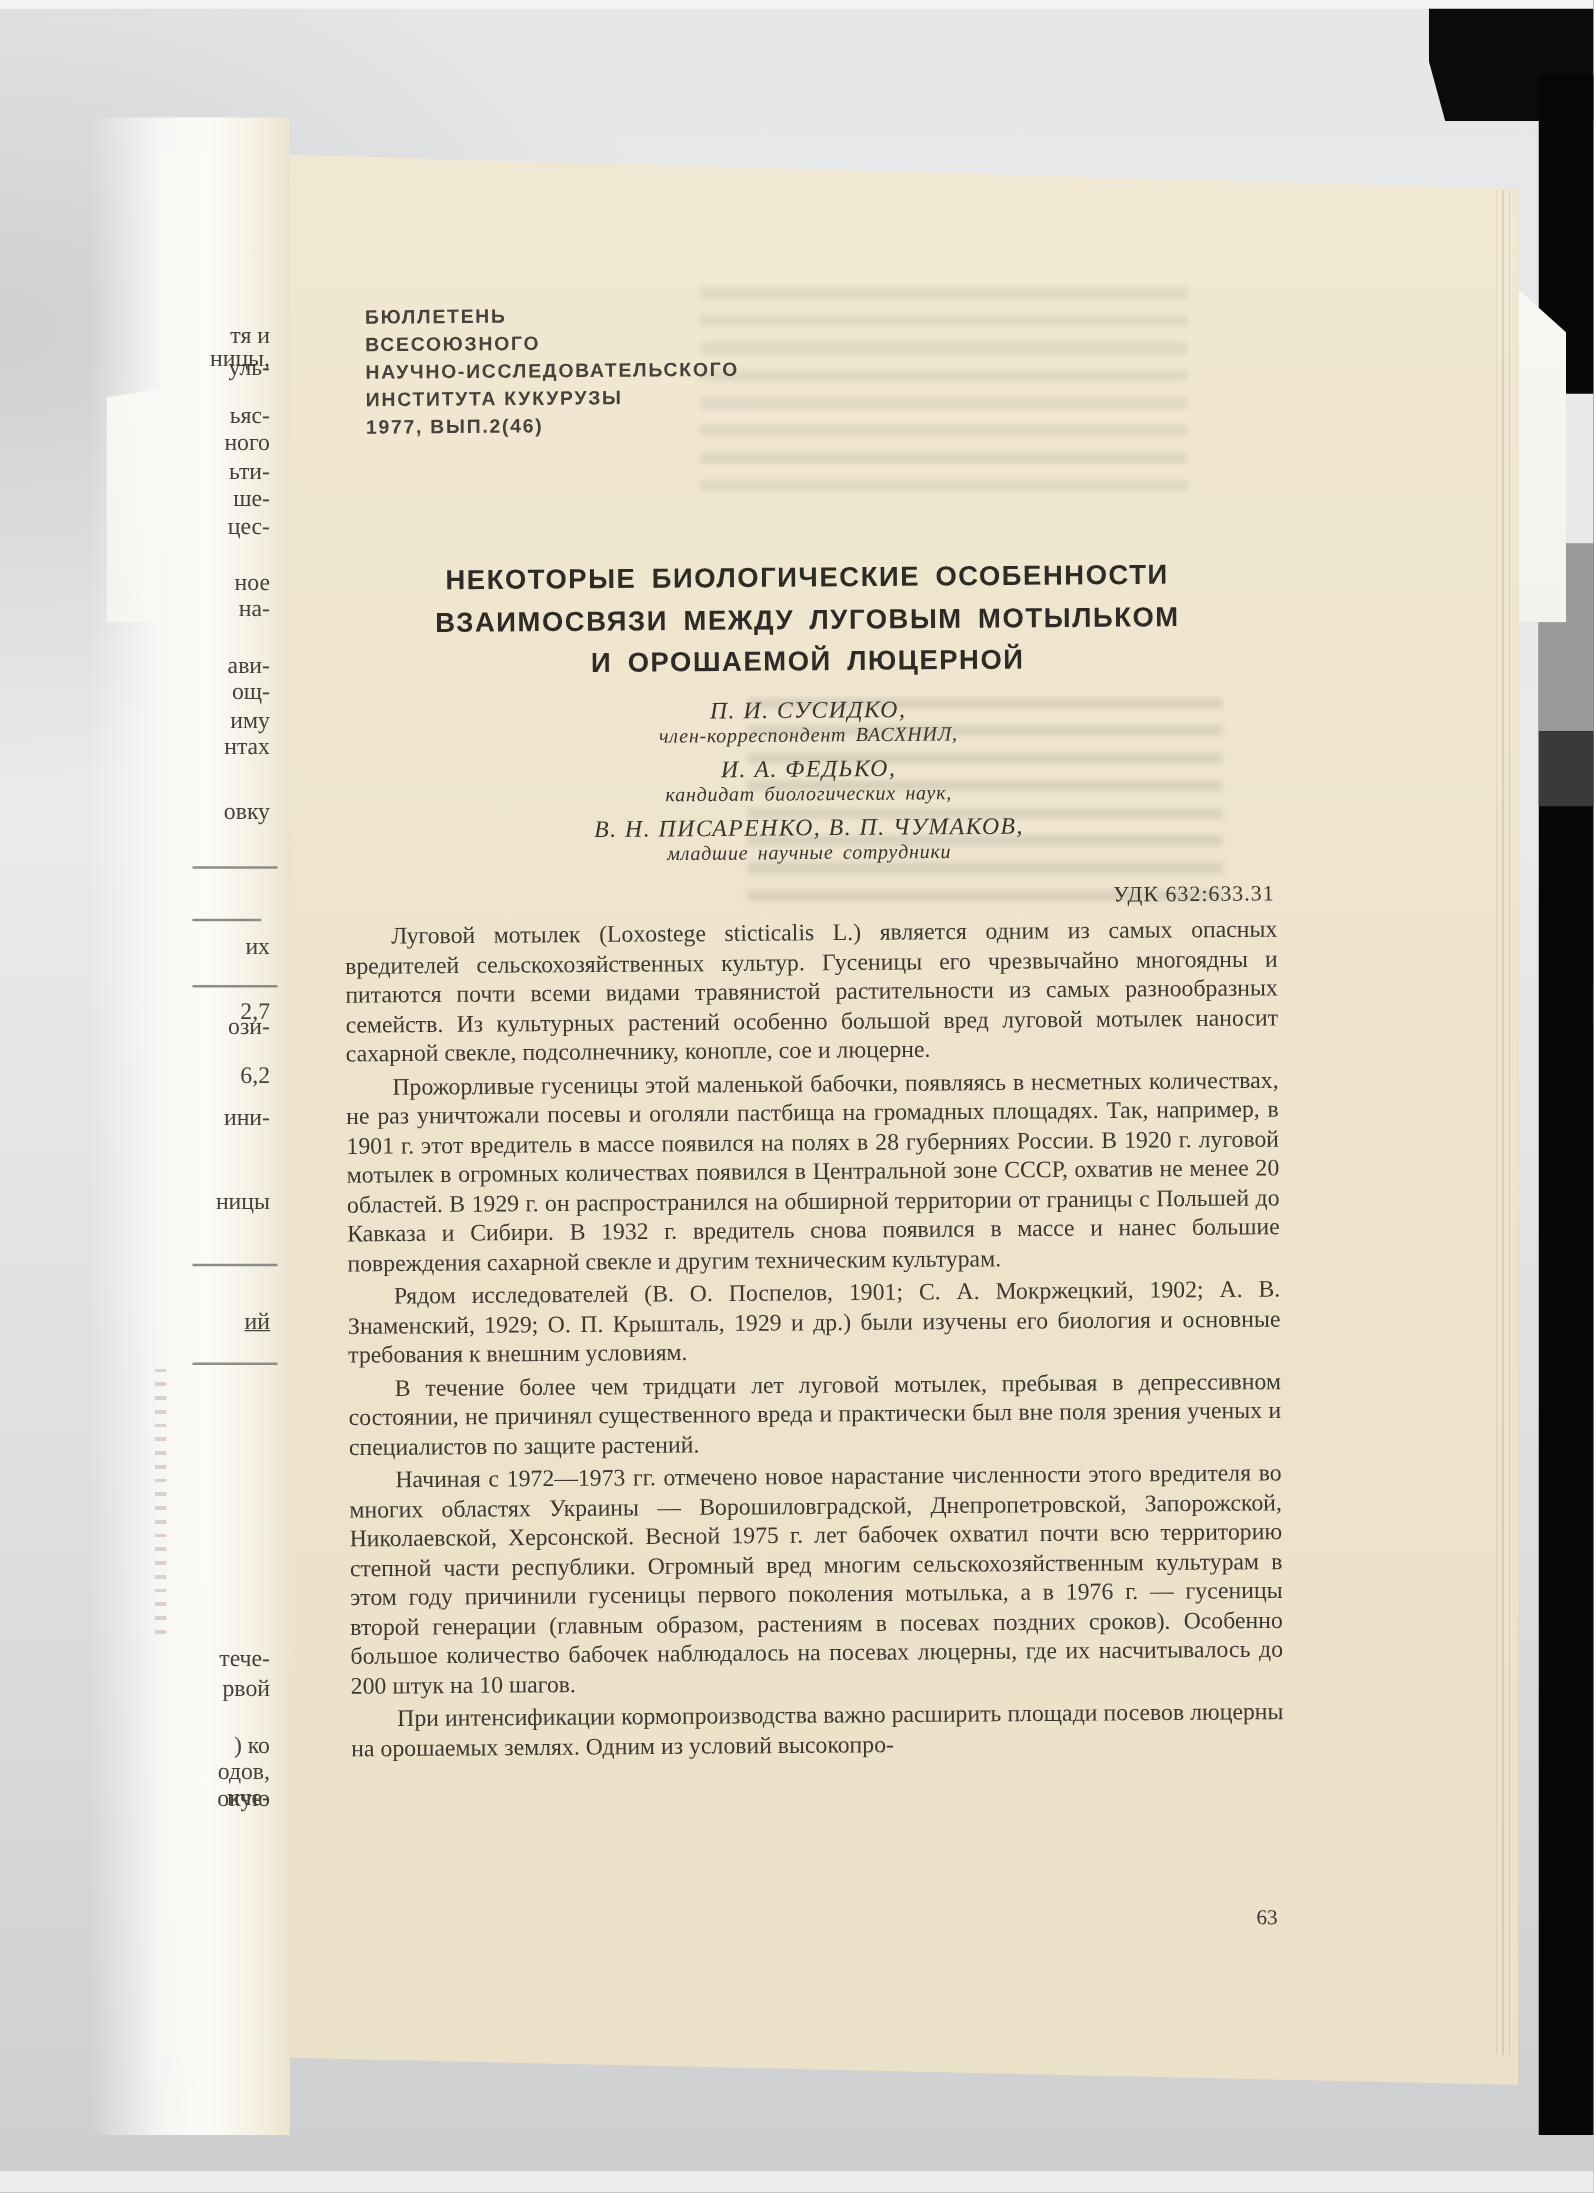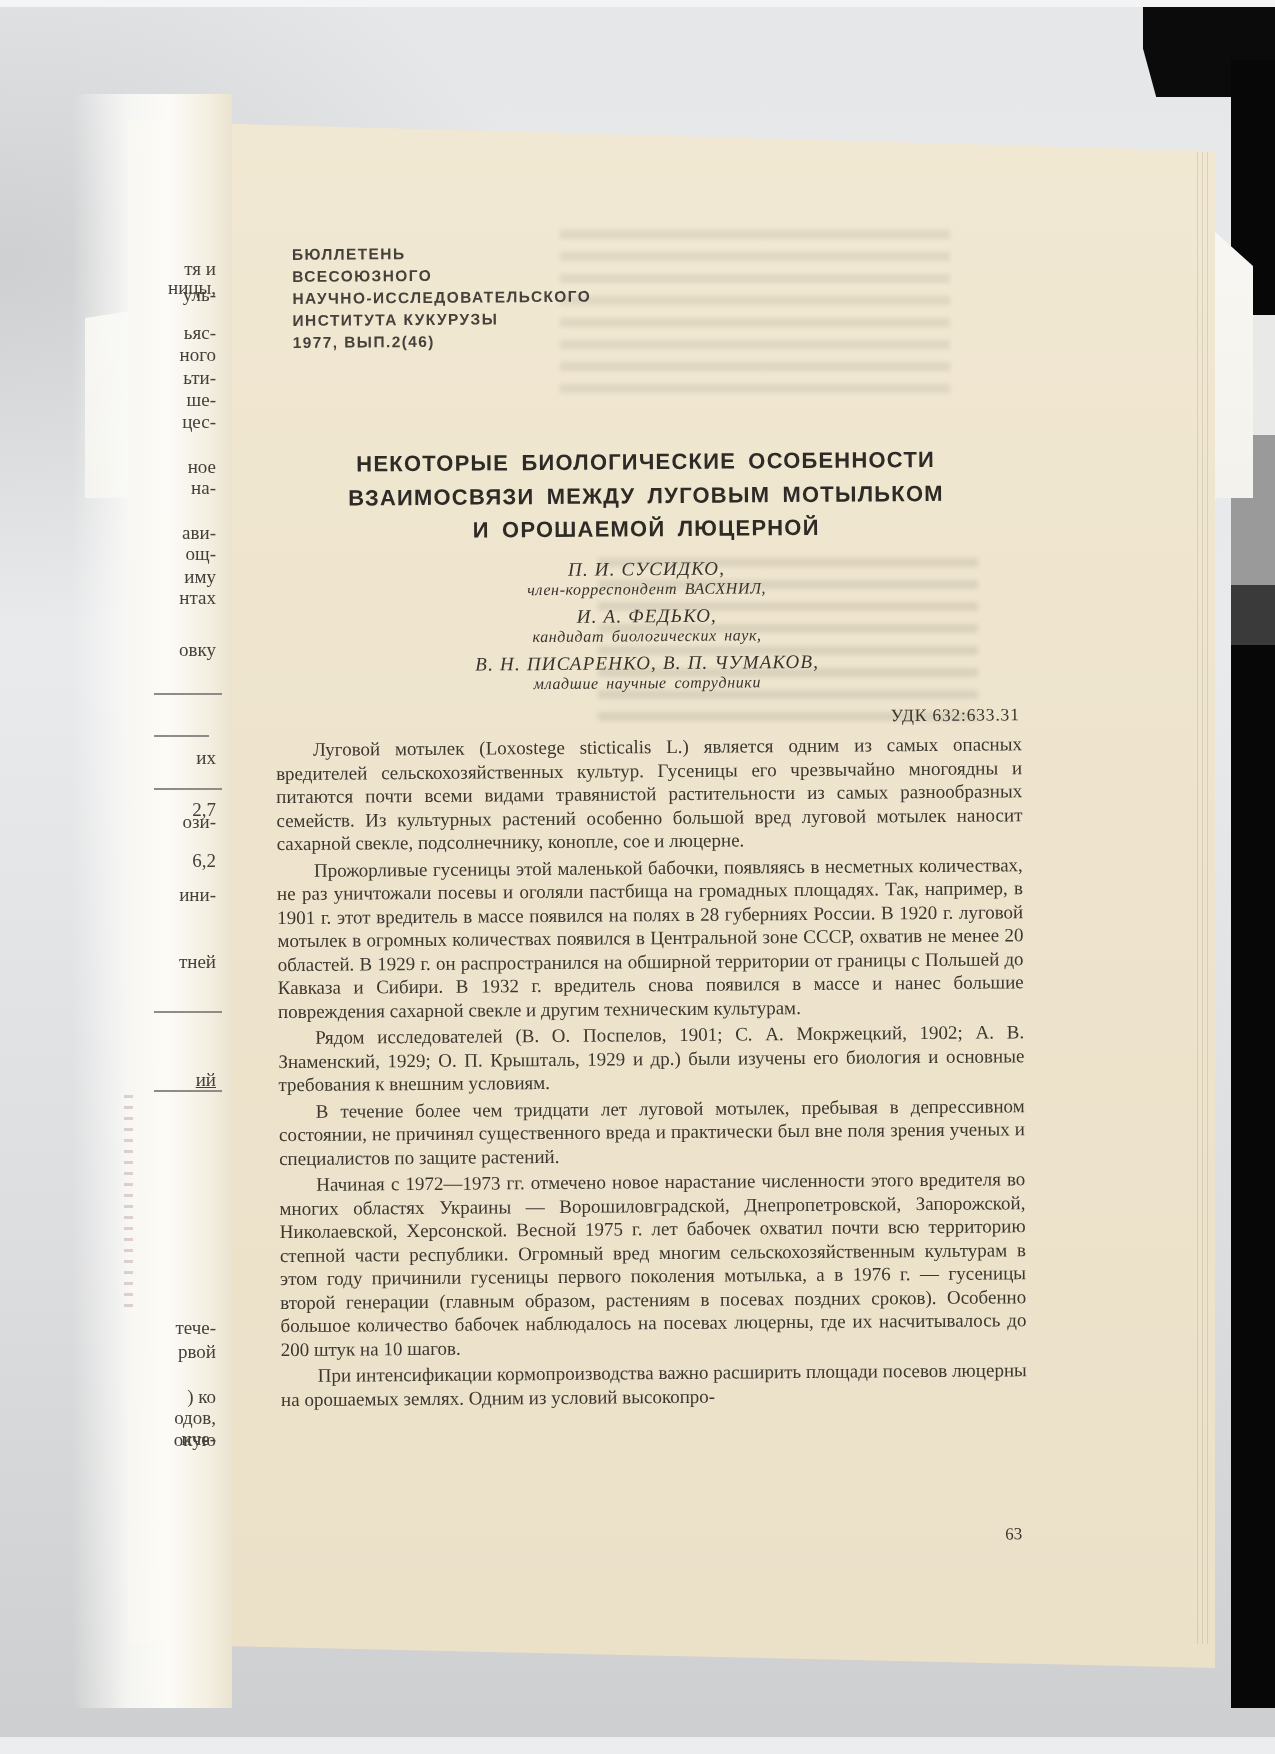--- a/index.html
+++ b/index.html
@@ -163,22 +163,22 @@
       <div class="frag" style="top: 522px;">ави-</div>
       <div class="frag" style="top: 543px;">ощ-</div>
       <div class="frag" style="top: 566px;">иму</div>
       <div class="frag" style="top: 587px;">нтах</div>
       <div class="frag" style="top: 639px;">овку</div>
       <div class="frag" style="top: 747px;">их</div>
       <div class="frag" style="top: 799px; margin-left: 20px;">2,7</div>
       <div class="frag" style="top: 850px;">6,2</div>
       <div class="frag" style="top: 811px;">ози-</div>
       <div class="frag" style="top: 884px;">ини-</div>
-      <div class="frag" style="top: 951px;">тней</div>
-      <div class="frag" style="top: 1069px; text-decoration: underline;">ий</div>
+      <div class="frag" style="top: 951px;">ницы</div>
+      <div class="frag" style="top: 1047px; text-decoration: underline;">ий</div>
       <div class="frag" style="top: 1317px;">тече-</div>
       <div class="frag" style="top: 1341px;">рвой</div>
       <div class="frag" style="top: 1428px;">иче-</div>
       <div class="frag" style="top: 1386px;">) ко</div>
       <div class="frag" style="top: 1407px; margin-left: 44px;">одов,</div>
       <div class="frag" style="top: 1429px;">окую</div>
     </div>
 
   <div class="rule r1"></div>
   <div class="rule r2"></div>

